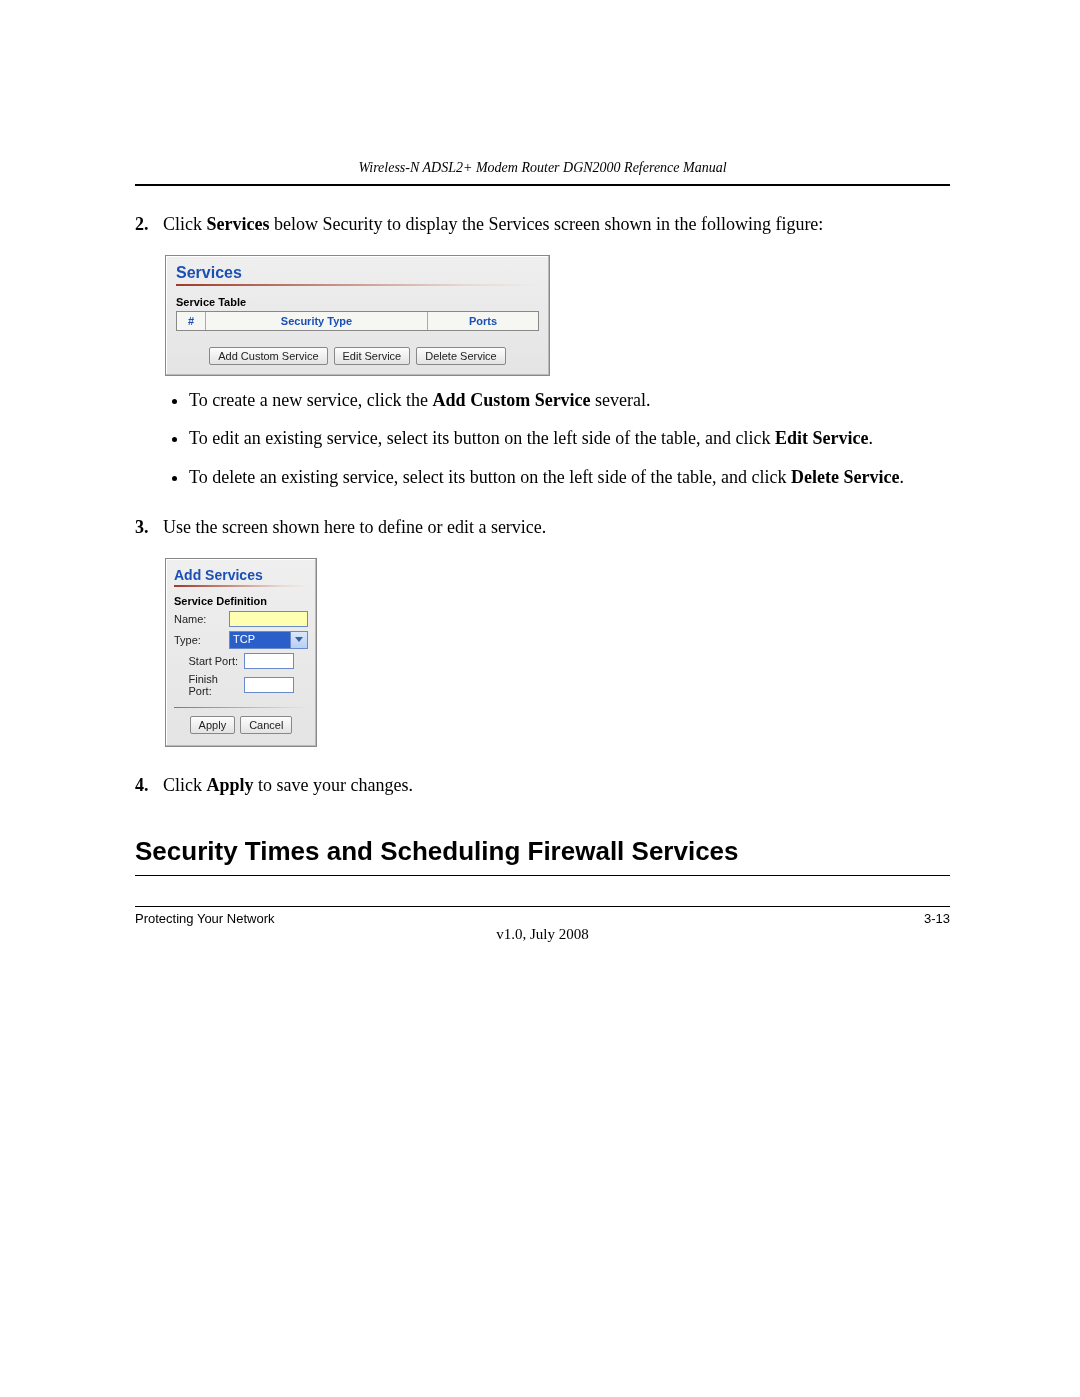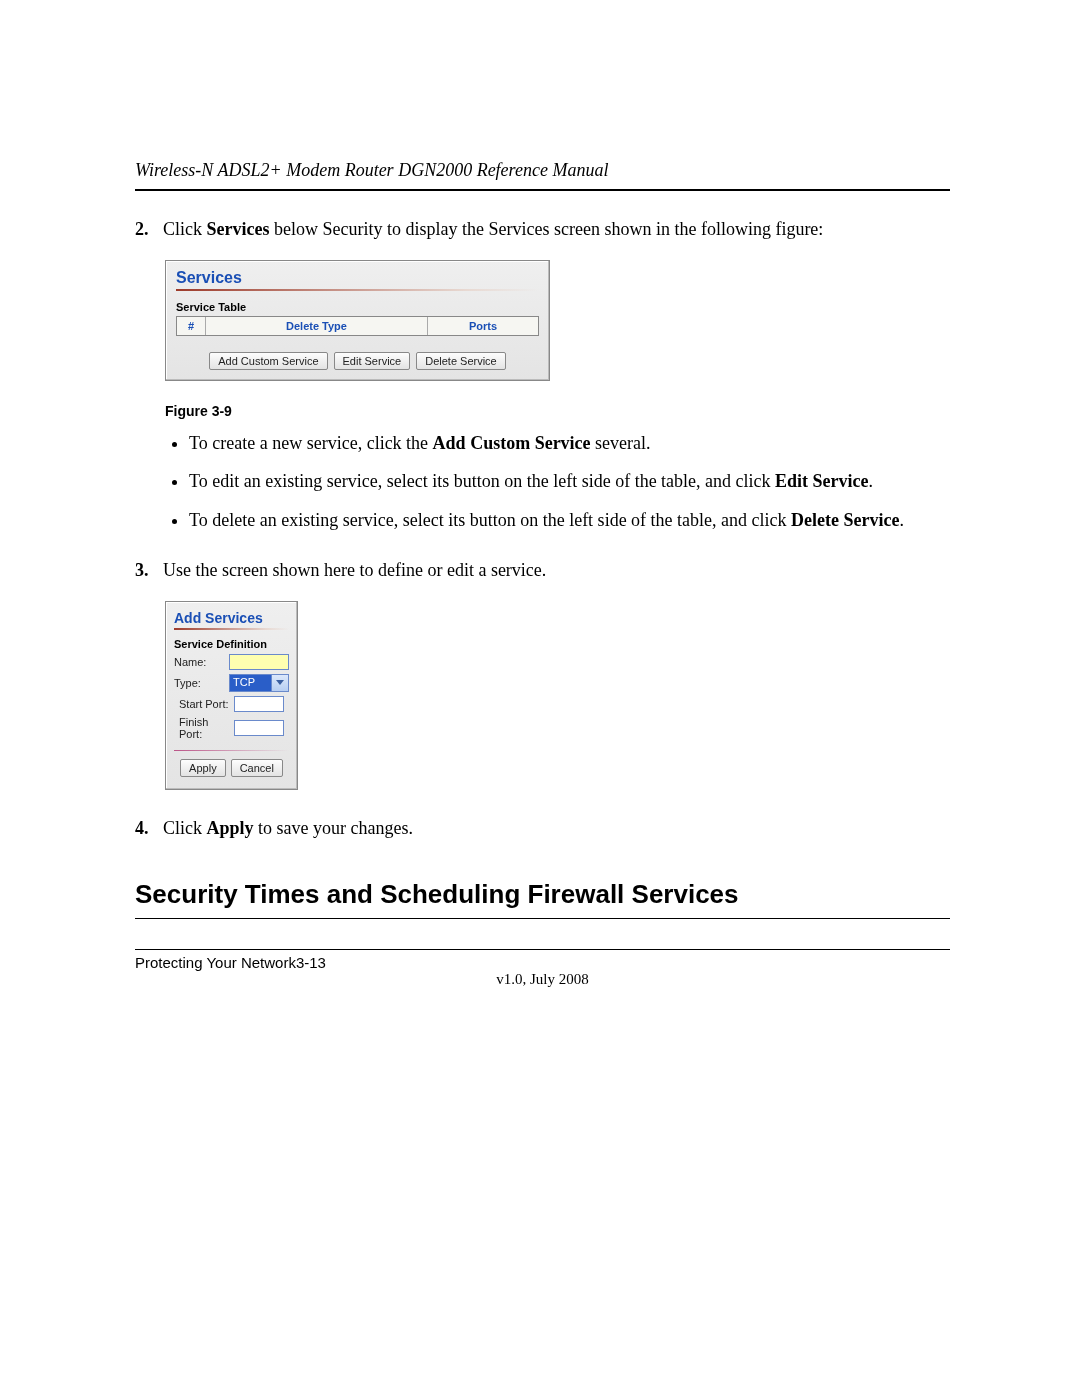--- a/index.html
+++ b/index.html
@@ -9,23 +9,23 @@
     font-family: "Times New Roman", Times, serif;
     font-size: 18px;
     color: #000;
     width: 1080px;
   }
   .page {
     padding: 160px 130px 80px 135px;
     box-sizing: border-box;
   }
   .header-title {
-    text-align: left;
+    text-align: center;
     font-style: italic;
-    font-size: 18px;
+    font-size: 14px;
     margin-bottom: 8px;
   }
   .hr-thick {
     border: none;
     border-top: 2px solid #000;
     margin: 0;
   }
   .hr-thin {
     border: none;
     border-top: 1px solid #000;
@@ -119,21 +119,21 @@
   ul.bullets {
     margin: 12px 0 0 30px;
     padding-left: 24px;
   }
   ul.bullets li {
     margin-bottom: 14px;
     line-height: 1.35;
   }
   
   .panel-add {
-    width: 133px;
+    width: 152px;
     padding: 6px 8px 12px 8px;
     box-sizing: border-box;
   }
   .panel-add h2 { font-size: 14px; margin: 2px 0 2px 0; }
   .panel-add .sep { margin-bottom: 8px; }
   .def-row {
     display: flex;
     align-items: center;
     margin: 4px 0;
     font-size: 11px;
@@ -195,22 +195,23 @@
   }
   .para {
     margin-top: 22px;
     line-height: 1.35;
   }
   .footer {
     margin-top: 30px;
   }
   .footer-row {
     display: flex;
-    font-family: Arial, sans-serif;
-    font-size: 15px;
+    justify-content: space-between;
+    font-family: Arial, sans-serif;
+    font-size: 13px;
     margin-top: 4px;
   }
   .footer-ver {
     text-align: center;
     font-size: 15px;
   }
 </style>
 </head>
 <body>
 
@@ -226,31 +227,30 @@
     </div>
   </div>
 
   <div class="figure-wrap">
     <div class="panel panel-services">
       <h2>Services</h2>
       <div class="sep"></div>
       <div class="sub">Service Table</div>
       <div class="svc-table">
         <div class="col c-hash">#</div>
-        <div class="col c-type">Delete Type</div>
+        <div class="col c-type">Security Type</div>
         <div class="col c-ports">Ports</div>
       </div>
       <div class="btn-row">
         <button class="btn">Add Custom Service</button>
         <button class="btn">Edit Service</button>
         <button class="btn">Delete Service</button>
       </div>
     </div>
   </div>
-  <div class="fig-cap">Figure 3-9</div>
 
   <ul class="bullets">
     <li>
       <span>To create a new service, click the </span><span class="bold">Add Custom Service</span><span> several.</span>
     </li>
     <li>
       <span>To edit an existing service, select its button on the left side of the table, and click </span><span class="bold">Edit Service</span><span>.</span>
     </li>
     <li>
       <span>To delete an existing service, select its button on the left side of the table, and click </span><span class="bold">Delete Service</span><span>.</span>

